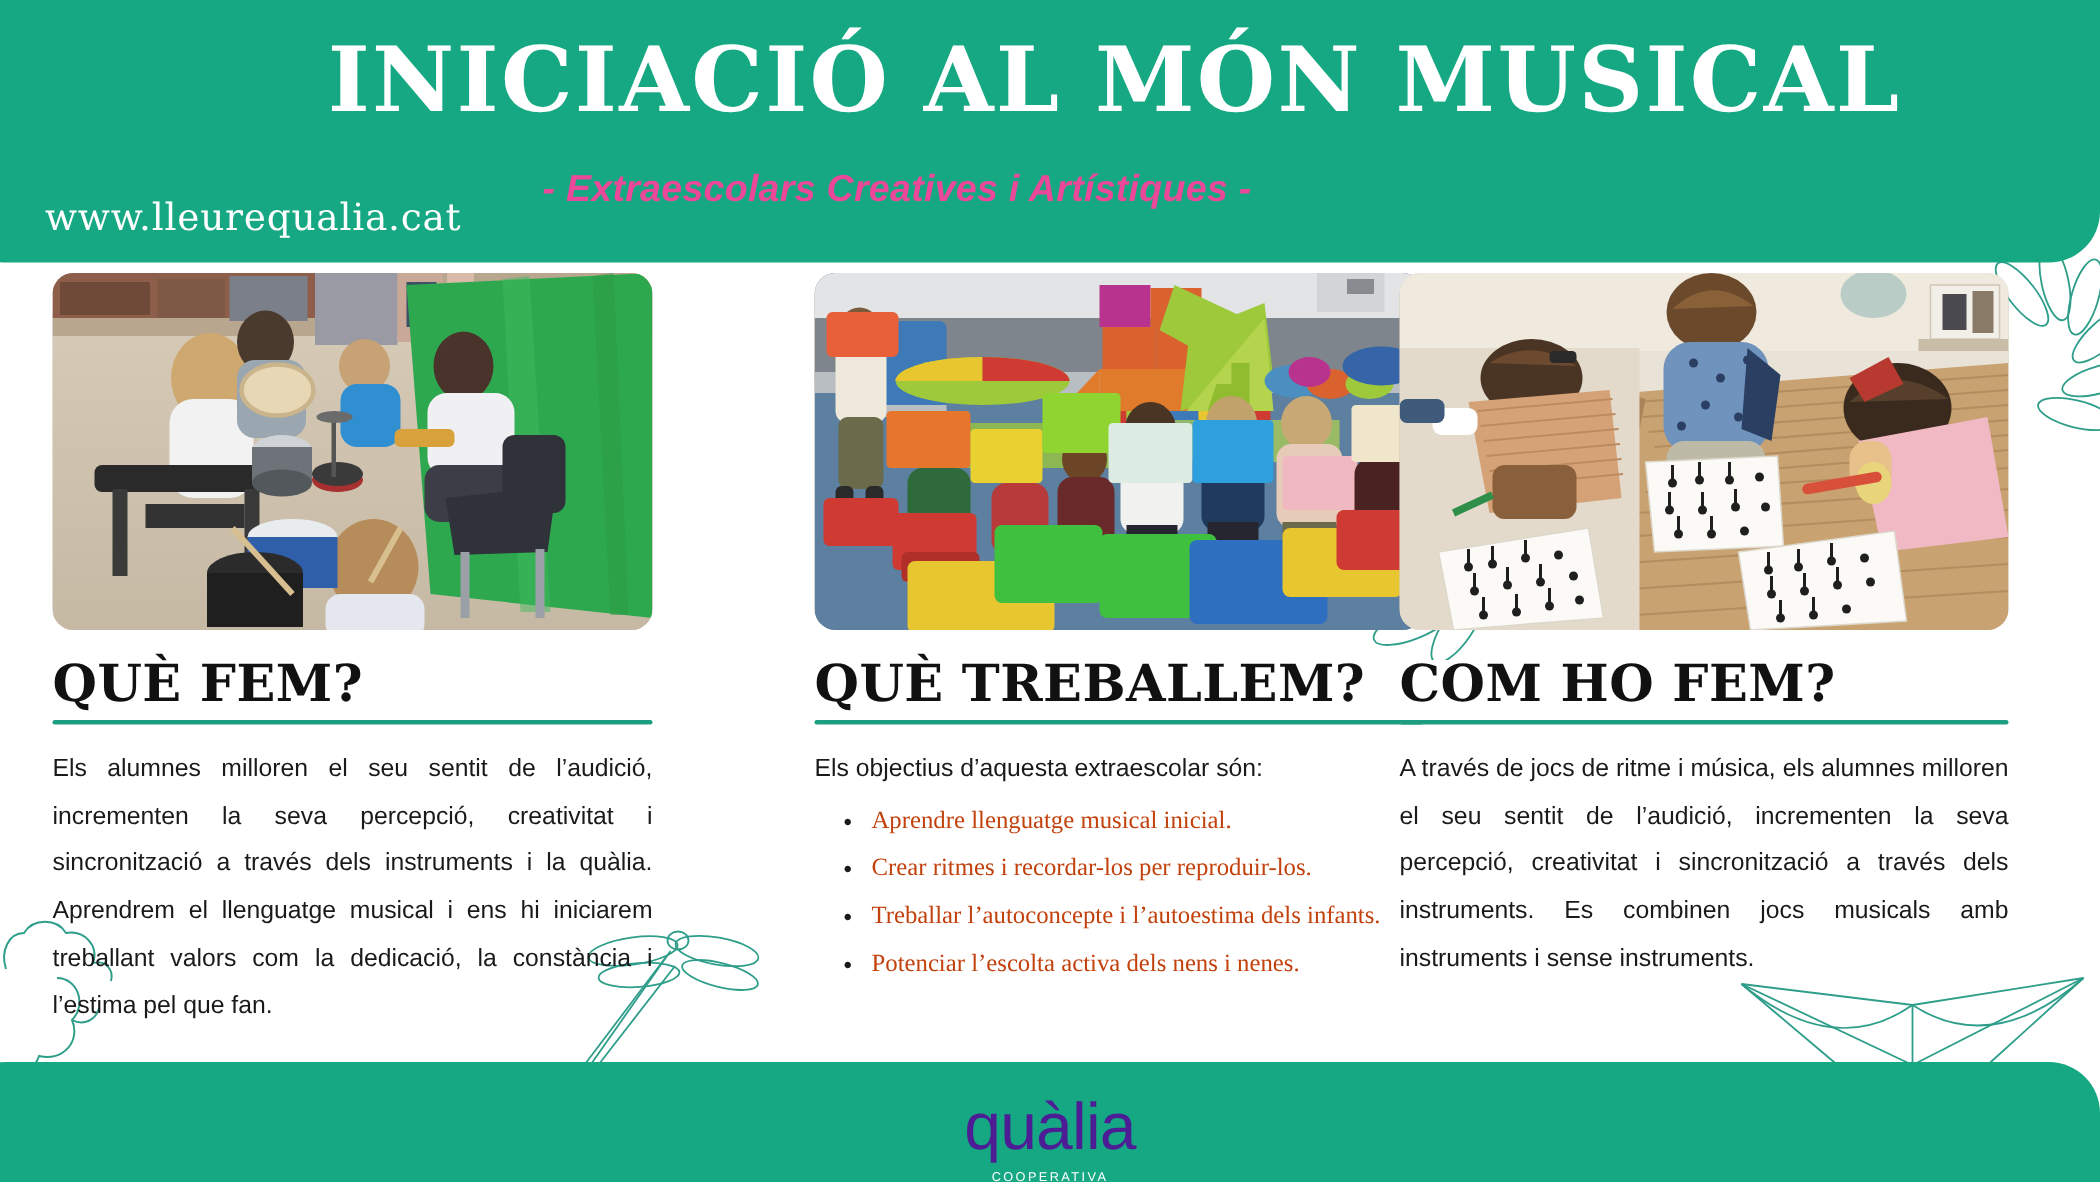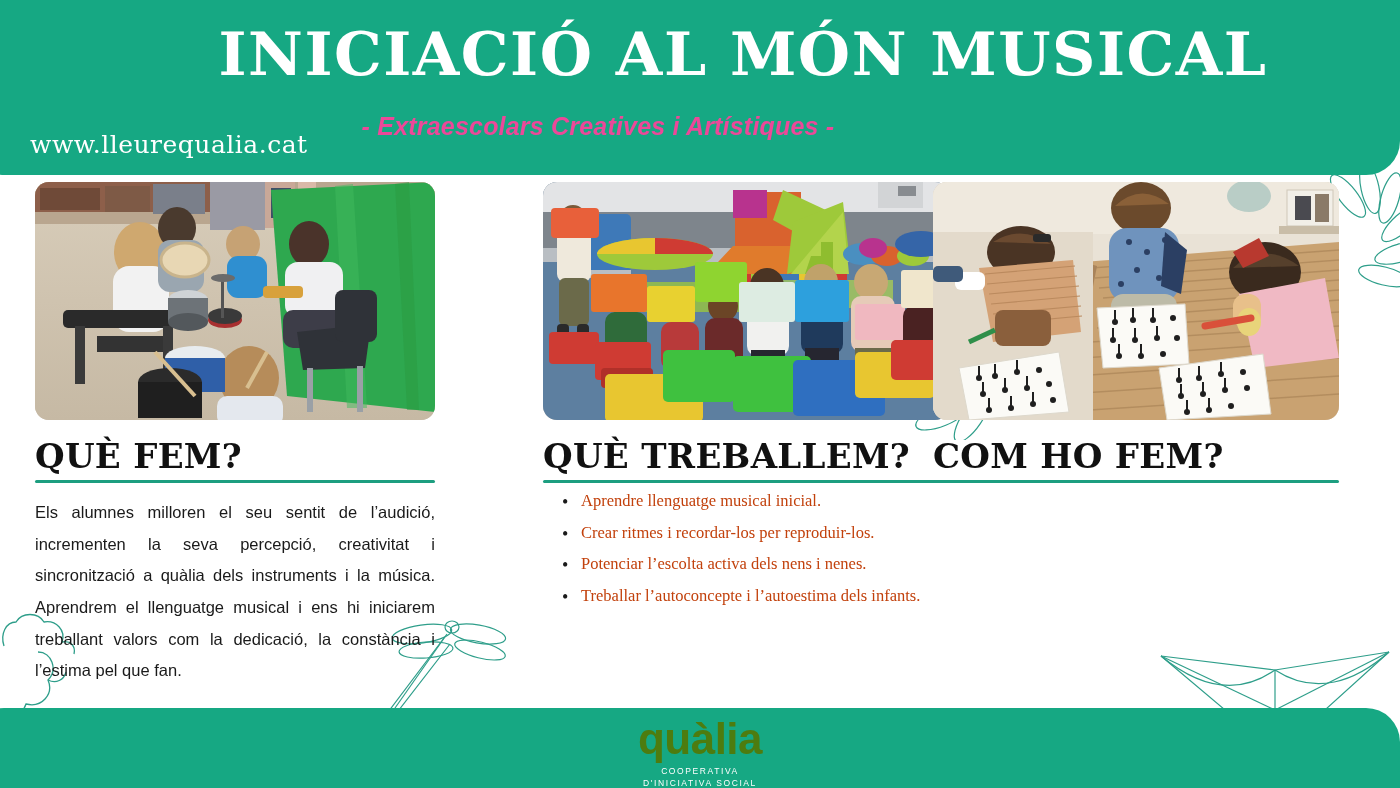--- a/index.html
+++ b/index.html
@@ -179,26 +179,26 @@
     position: absolute;
     left: 0;
     bottom: 0;
     width: 1400px;
     height: 80px;
     z-index: 6;
     text-align: center;
   }
   .logo-word {
     font-family: "Liberation Sans", sans-serif;
-    font-weight: bold;
+    font-weight: normal;
     font-size: 44px;
-    color: #4d7c0f;
+    color: #4c1d95;
     letter-spacing: -0.5px;
     line-height: 1;
-    margin-top: 9px;
+    margin-top: 22px;
   }
   .logo-tag {
     font-family: "Liberation Sans", sans-serif;
     font-size: 8.5px;
     color: #ffffff;
     letter-spacing: 1.6px;
     line-height: 1.45;
     margin-top: 4px;
   }
 </style>
@@ -328,21 +328,21 @@
         <path d="M232 170 L212 206" stroke="#d8bf90" stroke-width="4"></path>
 
         <path d="M262 150 L336 142 L330 186 L268 188 Z" fill="#2f3238"></path>
         <rect x="300" y="108" width="42" height="52" rx="8" fill="#2f3238"></rect>
         <rect x="272" y="186" width="6" height="44" fill="#9aa0a6"></rect>
         <rect x="322" y="184" width="6" height="46" fill="#9aa0a6"></rect>
       </svg>
     </div>
     <div class="col-heading">QUÈ FEM?</div>
     <div class="heading-rule"></div>
-    <div class="col-body">Els alumnes milloren el seu sentit de l’audició, incrementen la seva percepció, creativitat i sincronització a quàlia dels instruments i la música. Aprendrem el llenguatge musical i ens hi iniciarem treballant valors com la dedicació, la constància i l’estima pel que fan.</div>
+    <div class="col-body">Els alumnes milloren el seu sentit de l’audició, incrementen la seva percepció, creativitat i sincronització a través dels instruments i la quàlia. Aprendrem el llenguatge musical i ens hi iniciarem treballant valors com la dedicació, la constància i l’estima pel que fan.</div>
   </div>
 
   <div class="col col-1">
     <div class="photo">
       <svg viewBox="0 0 406 238" preserveAspectRatio="xMidYMid slice">
         <rect width="406" height="238" fill="#5d7fa0"></rect>
         <rect x="0" y="0" width="406" height="30" fill="#e3e4e6"></rect>
         <rect x="0" y="30" width="406" height="42" fill="#7e858c"></rect>
         <rect x="0" y="66" width="406" height="14" fill="#b9bec3"></rect>
         <rect x="335" y="0" width="45" height="26" fill="#d2d4d6"></rect>
@@ -434,25 +434,26 @@
         <rect x="62" y="192" width="98" height="48" rx="5" fill="#e8c630"></rect>
         <rect x="120" y="168" width="72" height="52" rx="5" fill="#3fc13f"></rect>
         <rect x="190" y="174" width="78" height="56" rx="5" fill="#3fc13f"></rect>
         <rect x="250" y="178" width="92" height="56" rx="5" fill="#2f6fc0"></rect>
         <rect x="312" y="170" width="80" height="46" rx="5" fill="#e8c630"></rect>
         <rect x="348" y="158" width="58" height="40" rx="5" fill="#cf3b33"></rect>
       </svg>
     </div>
     <div class="col-heading">QUÈ TREBALLEM?</div>
     <div class="heading-rule"></div>
+    <div class="col-body no-justify">Els objectius d’aquesta extraescolar són:</div>
     <ul class="bullets">
       <li>Aprendre llenguatge musical inicial.</li>
       <li>Crear ritmes i recordar-los per reproduir-los.</li>
+      <li>Treballar l’autoconcepte i l’autoestima dels infants.</li>
       <li>Potenciar l’escolta activa dels nens i nenes.</li>
-      <li>Treballar l’autoconcepte i l’autoestima dels infants.</li>
     </ul>
   </div>
 
   <div class="col col-2">
     <div class="photo">
       <svg viewBox="0 0 406 238" preserveAspectRatio="xMidYMid slice">
         <rect width="406" height="238" fill="#e9e2d6"></rect>
 
         <path d="M150 80 L406 60 L406 238 L120 238 Z" fill="#c9a271"></path>
         <g stroke="#b08a5c" stroke-width="1.4" opacity="0.85">
@@ -597,20 +598,21 @@
               <path d="M270 212 L270 200"></path>
               <path d="M292 208 L292 196"></path>
             <path d="M254 230 L254 218"></path>
               <path d="M276 228 L276 216"></path>
           </g>
         </g>
       </svg>
     </div>
     <div class="col-heading">COM HO FEM?</div>
     <div class="heading-rule"></div>
+    <div class="col-body">A través de jocs de ritme i música, els alumnes milloren el seu sentit de l’audició, incrementen la seva percepció, creativitat i sincronització a través dels instruments. Es combinen jocs musicals amb instruments i sense instruments.</div>
   </div>
 </div>
 
 <div class="footer-band"></div>
 <div class="footer-logo">
   <div class="logo-word">quàlia</div>
   <div class="logo-tag">
     <div>COOPERATIVA</div>
     <div>D'INICIATIVA SOCIAL</div>
   </div>

